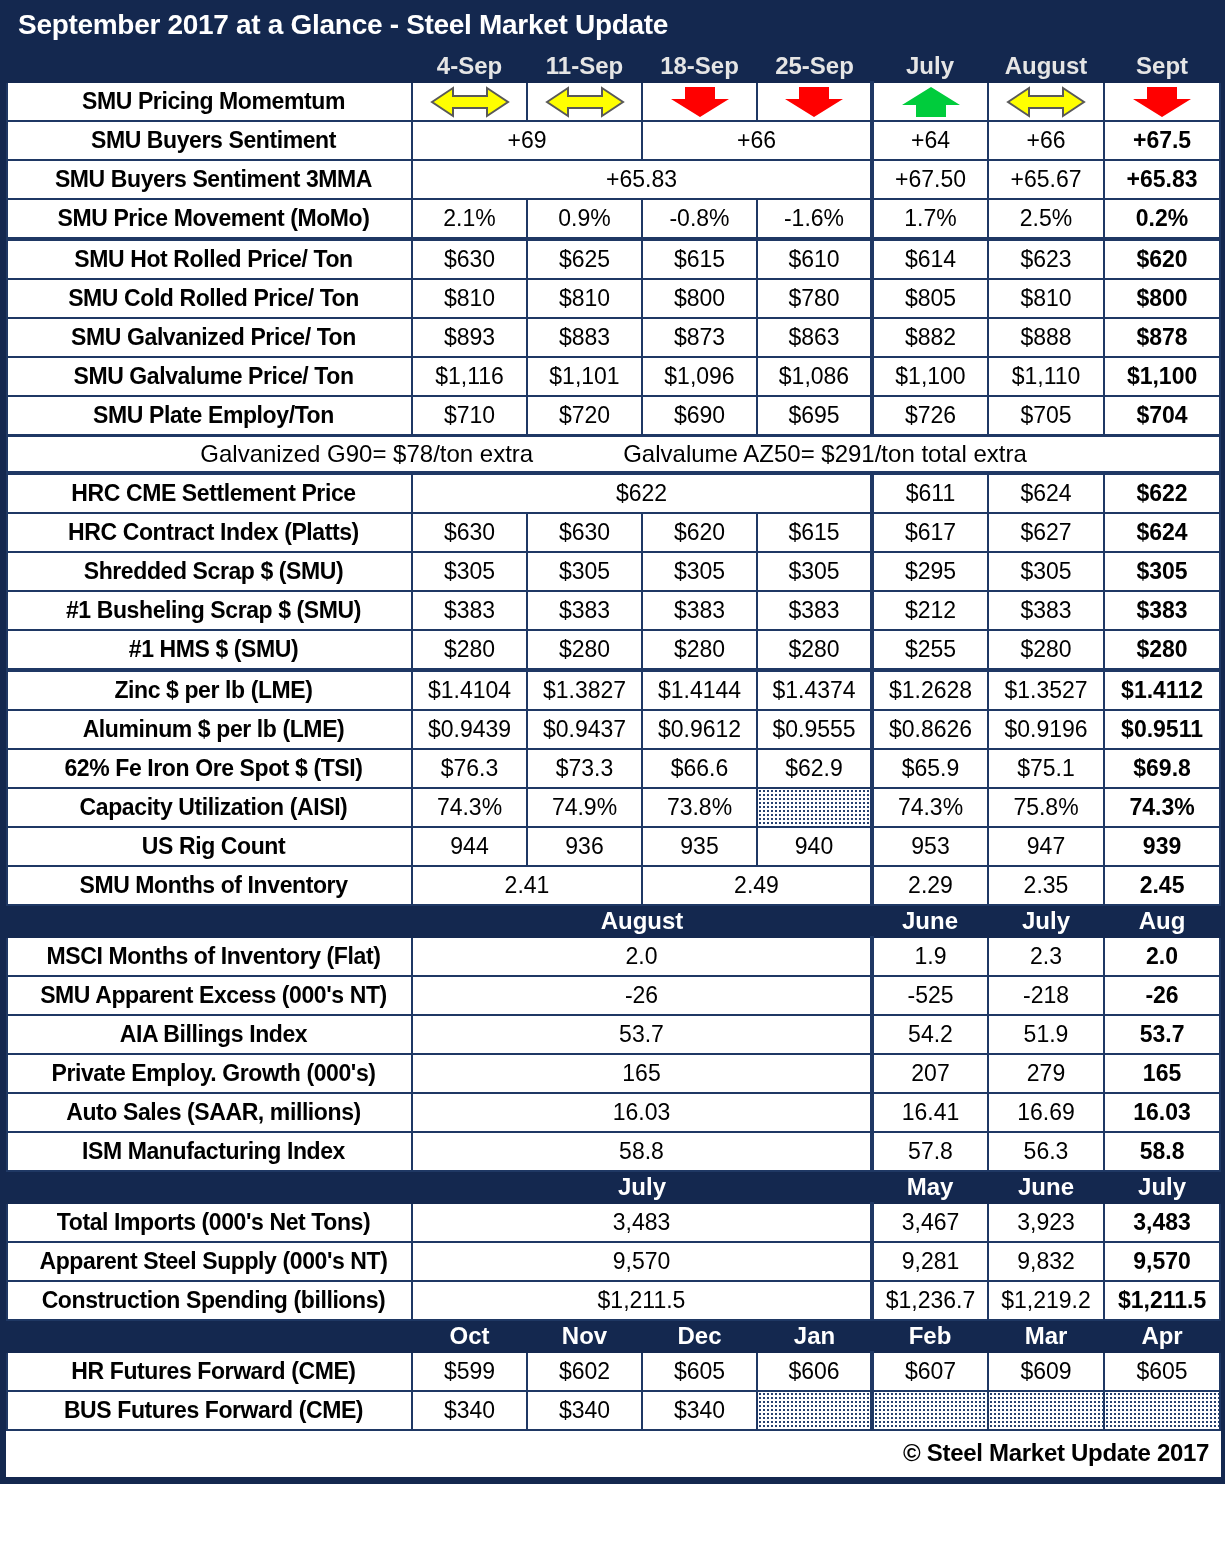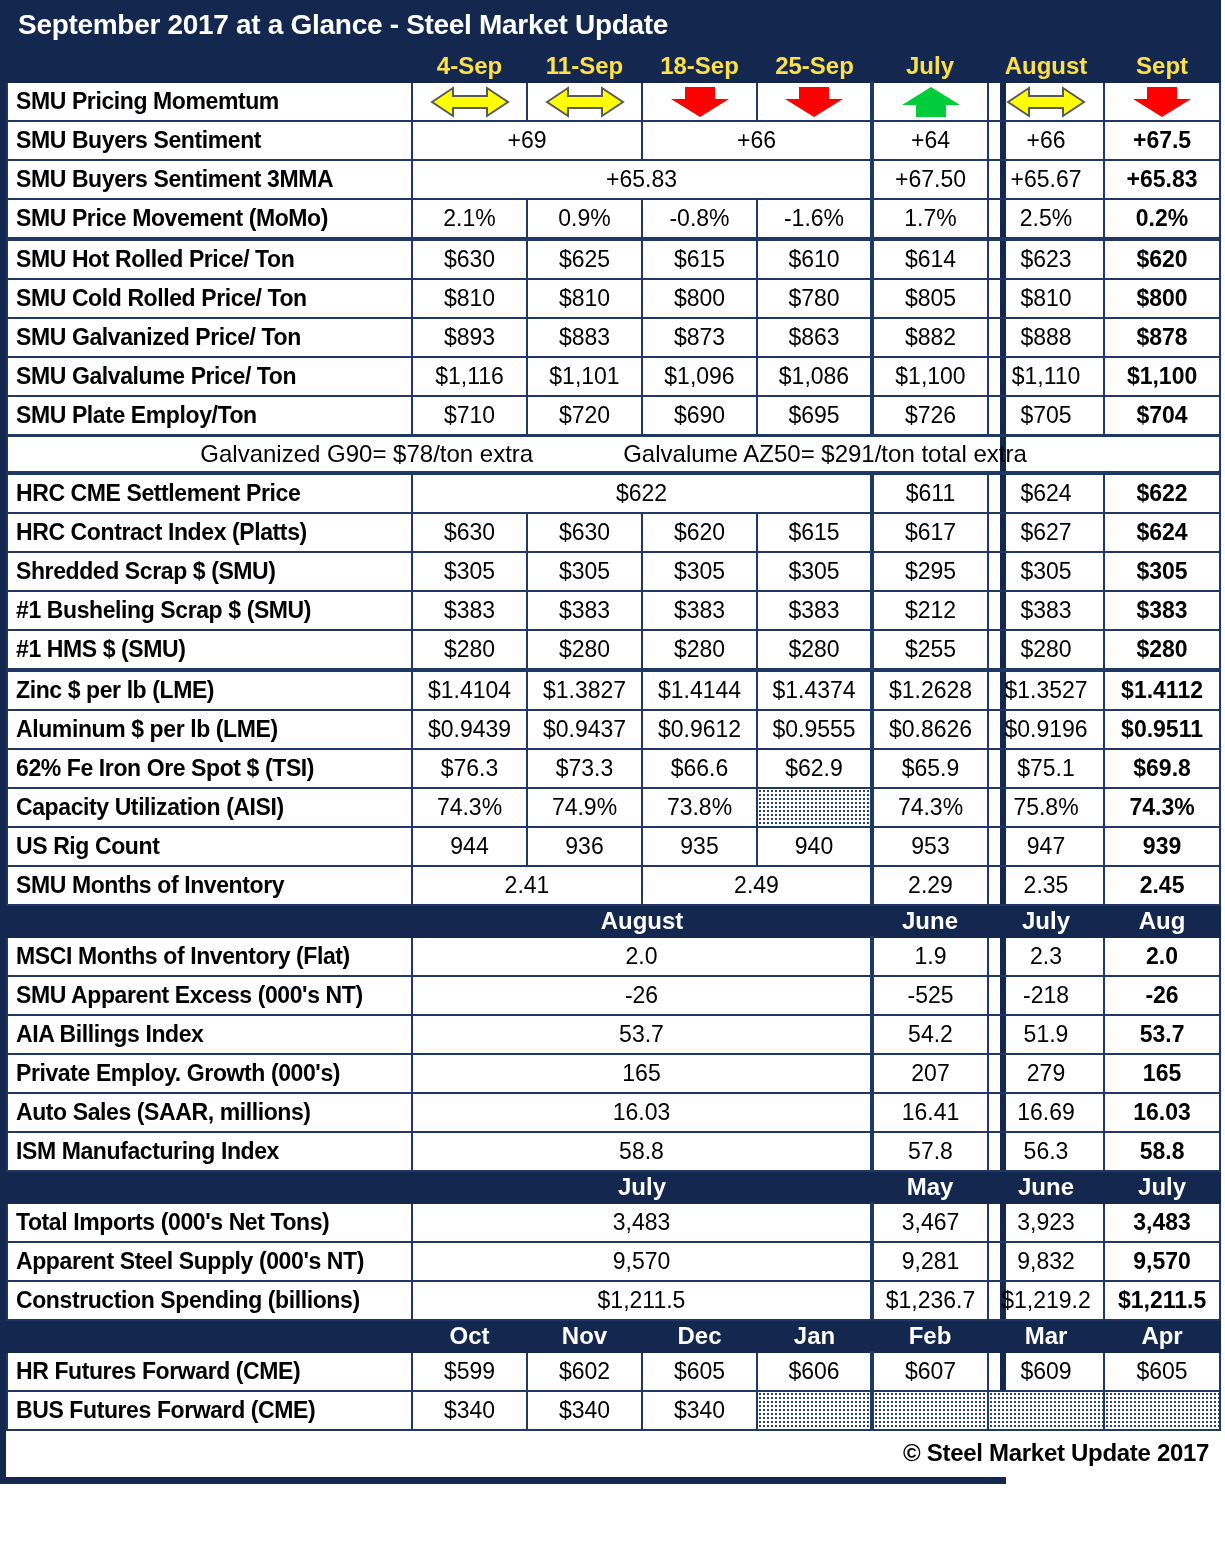--- a/index.html
+++ b/index.html
@@ -1,18 +1,18 @@
 <!DOCTYPE html>
 <html><head>
 <meta charset="utf-8">
 <style>
   html,body{margin:0;padding:0;background:#ffffff;}
   body{width:1225px;font-family:"Liberation Sans",sans-serif;-webkit-font-smoothing:antialiased;}
   .sheet{
-    width:1006px;
+    width:1225px;
     box-sizing:border-box;
     background:#ffffff;
     border-left:6px solid #14284F;
     border-right:6px solid #14284F;
     border-bottom:7px solid #14284F;
   }
   table{
     border-collapse:collapse;
     table-layout:fixed;
     width:100%;
@@ -25,21 +25,21 @@
     font-size:23px;
     color:#000000;
     text-align:center;
     padding:0;
     height:37px;
     overflow:hidden;
     white-space:nowrap;
     vertical-align:middle;
   }
   td.lab{
-    text-align:left;
+    text-align:center;
     padding-left:8px;
     font-weight:bold;
     letter-spacing:-0.4px;
     font-size:23px;
   }
   td.b{font-weight:bold;}
   td.mleft{border-left:4px solid #1F3864;}
   tr.thick-top td{border-top:4px solid #1F3864;margin-left:40px;}
   td.title-cell{
     background:#14284F;
@@ -47,21 +47,21 @@
     font-weight:bold;
     font-size:28px;
     text-align:left;
     padding-left:10px;
     height:46px;
     border:2px solid #14284F;
     letter-spacing:-0.3px;
   }
   tr.colhead-row td{
     background:#14284F;
-    color:#fde047;
+    color:#e5e5e5;
     font-weight:bold;
     font-size:24px;
     height:31px;
     border:2px solid #14284F;
   }
   tr.band td{
     background:#14284F;
     color:#ffffff;
     font-weight:bold;
     font-size:24px;

